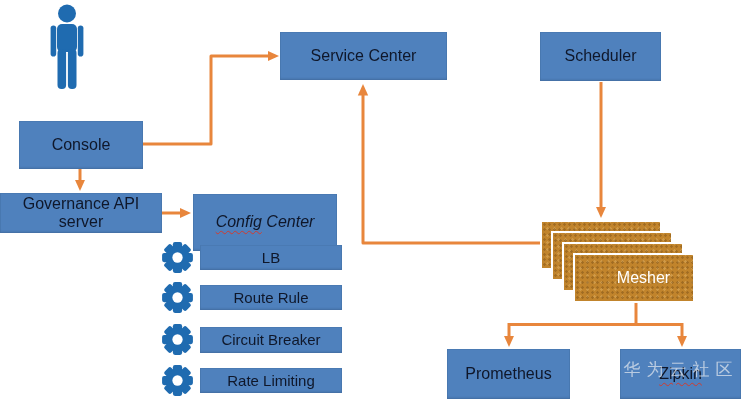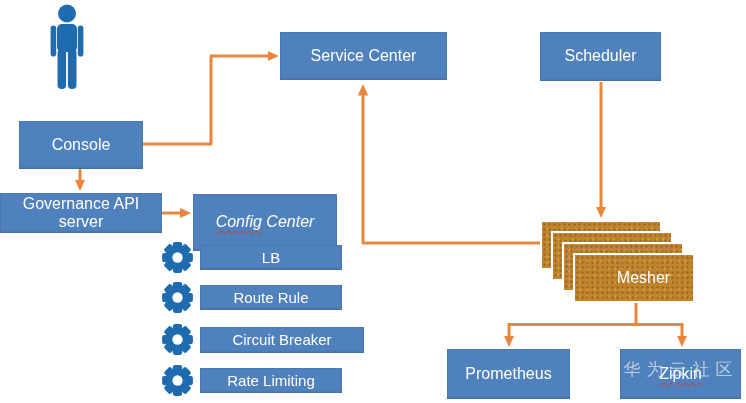--- a/index.html
+++ b/index.html
@@ -1,21 +1,21 @@
 <!DOCTYPE html>
 <html><head>
 <meta charset="utf-8">
 <style>
   html,body{margin:0;padding:0;background:#fff;}
   #canvas{
     position:relative;width:746px;height:403px;background:#fff;overflow:hidden;
     font-family:"Liberation Sans",sans-serif;
   }
   .node{
-    position:absolute;background:#4F81BD;color:#ffffff;
+    position:absolute;background:#4F81BD;color:#0f172a;
     display:flex;align-items:center;justify-content:center;text-align:center;
     font-size:16px;line-height:1.15;z-index:2;
     box-shadow:inset 0 -2px 2px rgba(0,0,0,0.07), inset 0 0 0 1px rgba(0,0,0,0.05);
   }
   .node.small{font-size:15px;}
   .connector-layer{position:absolute;left:0;top:0;z-index:1;}
   .icon-abs{position:absolute;z-index:2;}
   .mesher-box{
     position:absolute;width:122px;height:50px;box-sizing:border-box;
     border:2px solid #fff;
@@ -137,21 +137,21 @@
       <rect x="-15" y="-4.5" width="30" height="9" rx="2"></rect>
       <rect x="-4.5" y="-15" width="9" height="30" rx="2"></rect>
       <g transform="rotate(45)">
           <rect x="-15" y="-4.5" width="30" height="9" rx="2"></rect>
           <rect x="-4.5" y="-15" width="9" height="30" rx="2"></rect>
         </g>
       <circle r="11"></circle>
         <circle r="5" fill="#fff"></circle>
     </g>
   </svg>
-  <div class="node small" style="left:200px;top:327px;width:164px;height:26px;">
+  <div class="node small" style="left:200px;top:327px;width:142px;height:26px;">
     <span>Circuit Breaker</span>
   </div>
 
   <svg class="icon-abs" style="left:159px;top:362px;" width="37" height="37" viewBox="0 0 36 36">
     <g transform="translate(18,18)" fill="#1F6BB0">
       <rect x="-15" y="-4.5" width="30" height="9" rx="2"></rect>
       <rect x="-4.5" y="-15" width="9" height="30" rx="2"></rect>
       <g transform="rotate(45)">
           <rect x="-15" y="-4.5" width="30" height="9" rx="2"></rect>
           <rect x="-4.5" y="-15" width="9" height="30" rx="2"></rect>

